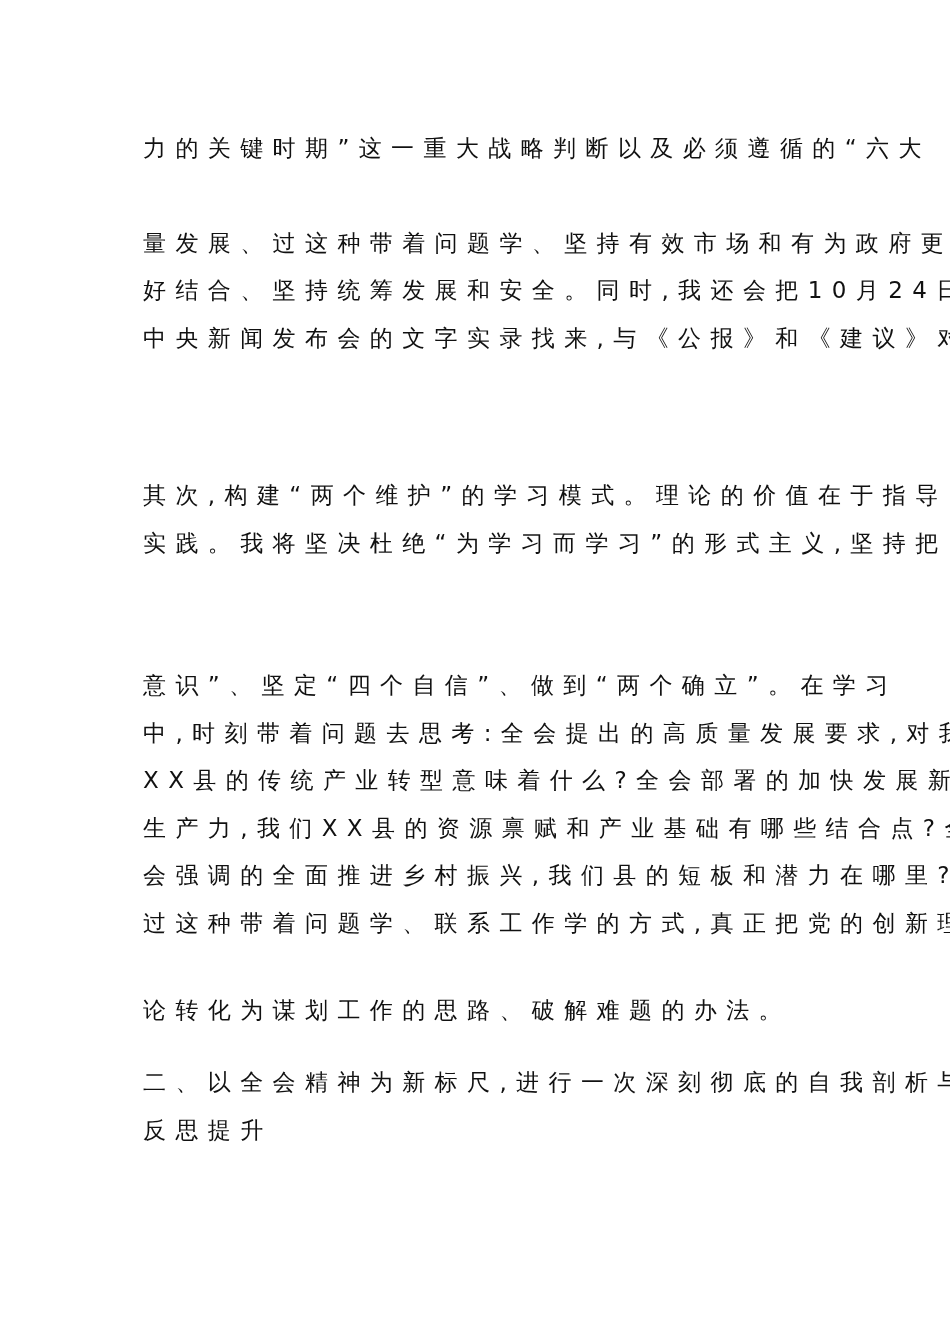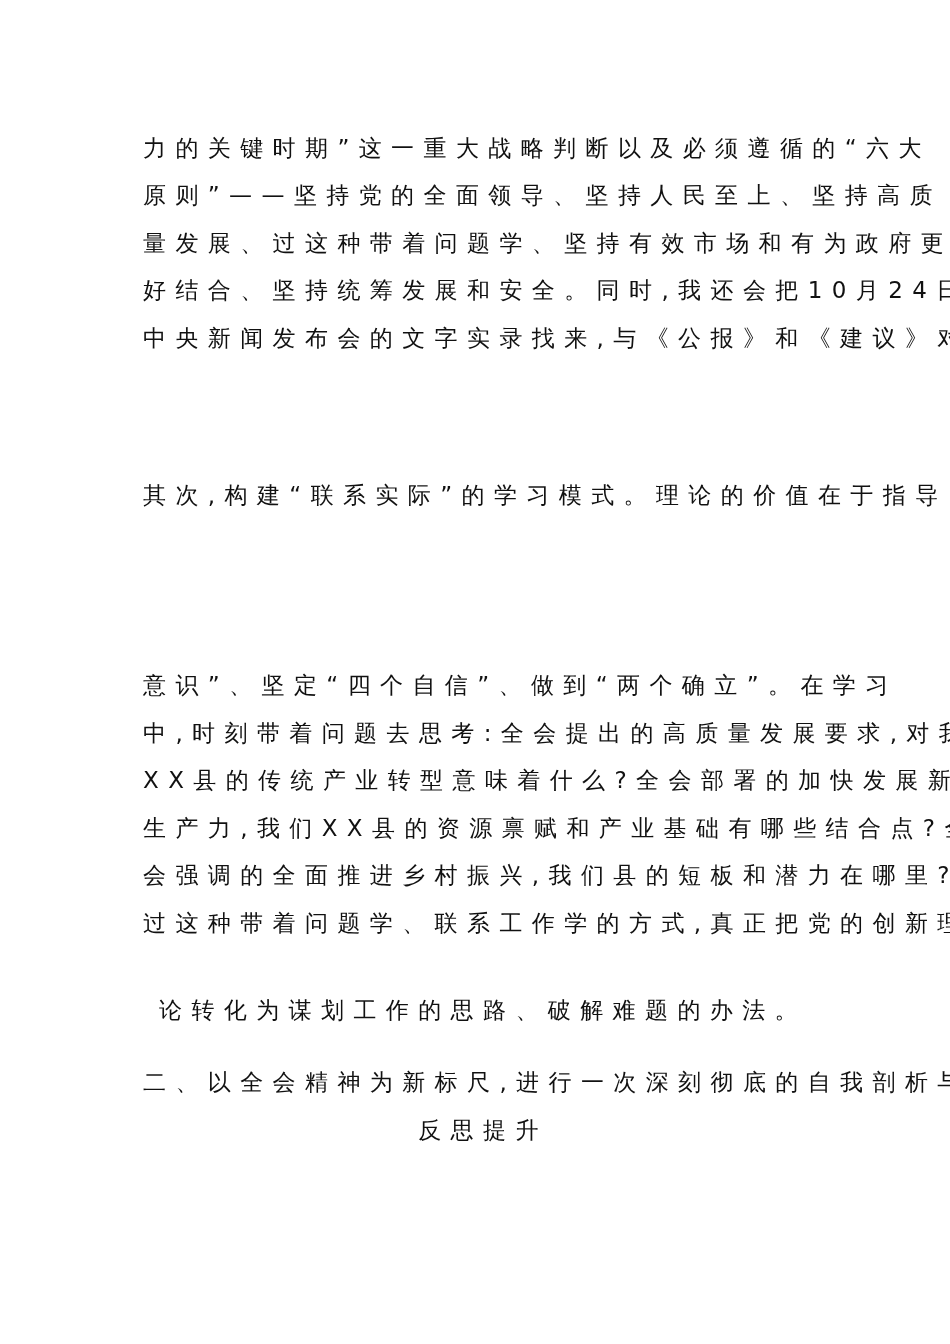--- a/index.html
+++ b/index.html
@@ -4,35 +4,35 @@
   <style>
     html, body { margin: 0; padding: 0; background: #ffffff; }
     body { width: 950px; height: 1344px; position: relative; overflow: hidden; }
     .page {
       position: absolute; left: 0; top: 0; width: 950px; height: 1344px; background: #ffffff;
     }
     .line {
       position: absolute; left: 143px; width: 680px;
       font-family: "DejaVu Sans", "Liberation Sans", sans-serif;
       font-size: 23px; line-height: 30px; color: #111111;
-      letter-spacing: 9.4px; white-space: nowrap; text-align: center;
+      letter-spacing: 9.4px; white-space: nowrap;
     }
   </style>
 </head>
 <body>
 
 <div class="page">
 
   <div class="line" style="top:133px">力的关键时期”这一重大战略判断以及必须遵循的“六大</div>
-  <div class="line" style="top:180px">原则”——坚持党的全面领导、坚持人民至上、坚持高质</div>
   <div class="line" style="top:228px">量发展、过这种带着问题学、坚持有效市场和有为政府更</div>
   <div class="line" style="top:275px">好结合、坚持统筹发展和安全。同时,我还会把10月24日</div>
   <div class="line" style="top:323px">中央新闻发布会的文字实录找来,与《公报》和《建议》对</div>
 
-  <div class="line" style="top:480px">其次,构建“联系实际”的学习模式。理论的价值在于指导</div>
+  <div class="line" style="top:480px">其次,构建“两个维护”的学习模式。理论的价值在于指导</div>
+  <div class="line" style="top:528px">实践。我将坚决杜绝“为学习而学习”的形式主义,坚持把</div>
   <div class="line" style="top:670px">意识”、坚定“四个自信”、做到“两个确立”。在学习</div>
   <div class="line" style="top:718px">中,时刻带着问题去思考:全会提出的高质量发展要求,对我们</div>
   <div class="line" style="top:765px">XX县的传统产业转型意味着什么?全会部署的加快发展新质</div>
   <div class="line" style="top:813px">生产力,我们XX县的资源禀赋和产业基础有哪些结合点?全</div>
   <div class="line" style="top:860px">会强调的全面推进乡村振兴,我们县的短板和潜力在哪里?通</div>
   <div class="line" style="top:908px">过这种带着问题学、联系工作学的方式,真正把党的创新理</div>
   <div class="line" style="top:995px">论转化为谋划工作的思路、破解难题的办法。</div>
 
   <div class="line" style="top:1067px">二、以全会精神为新标尺,进行一次深刻彻底的自我剖析与</div>
   <div class="line" style="top:1115px">反思提升</div>

